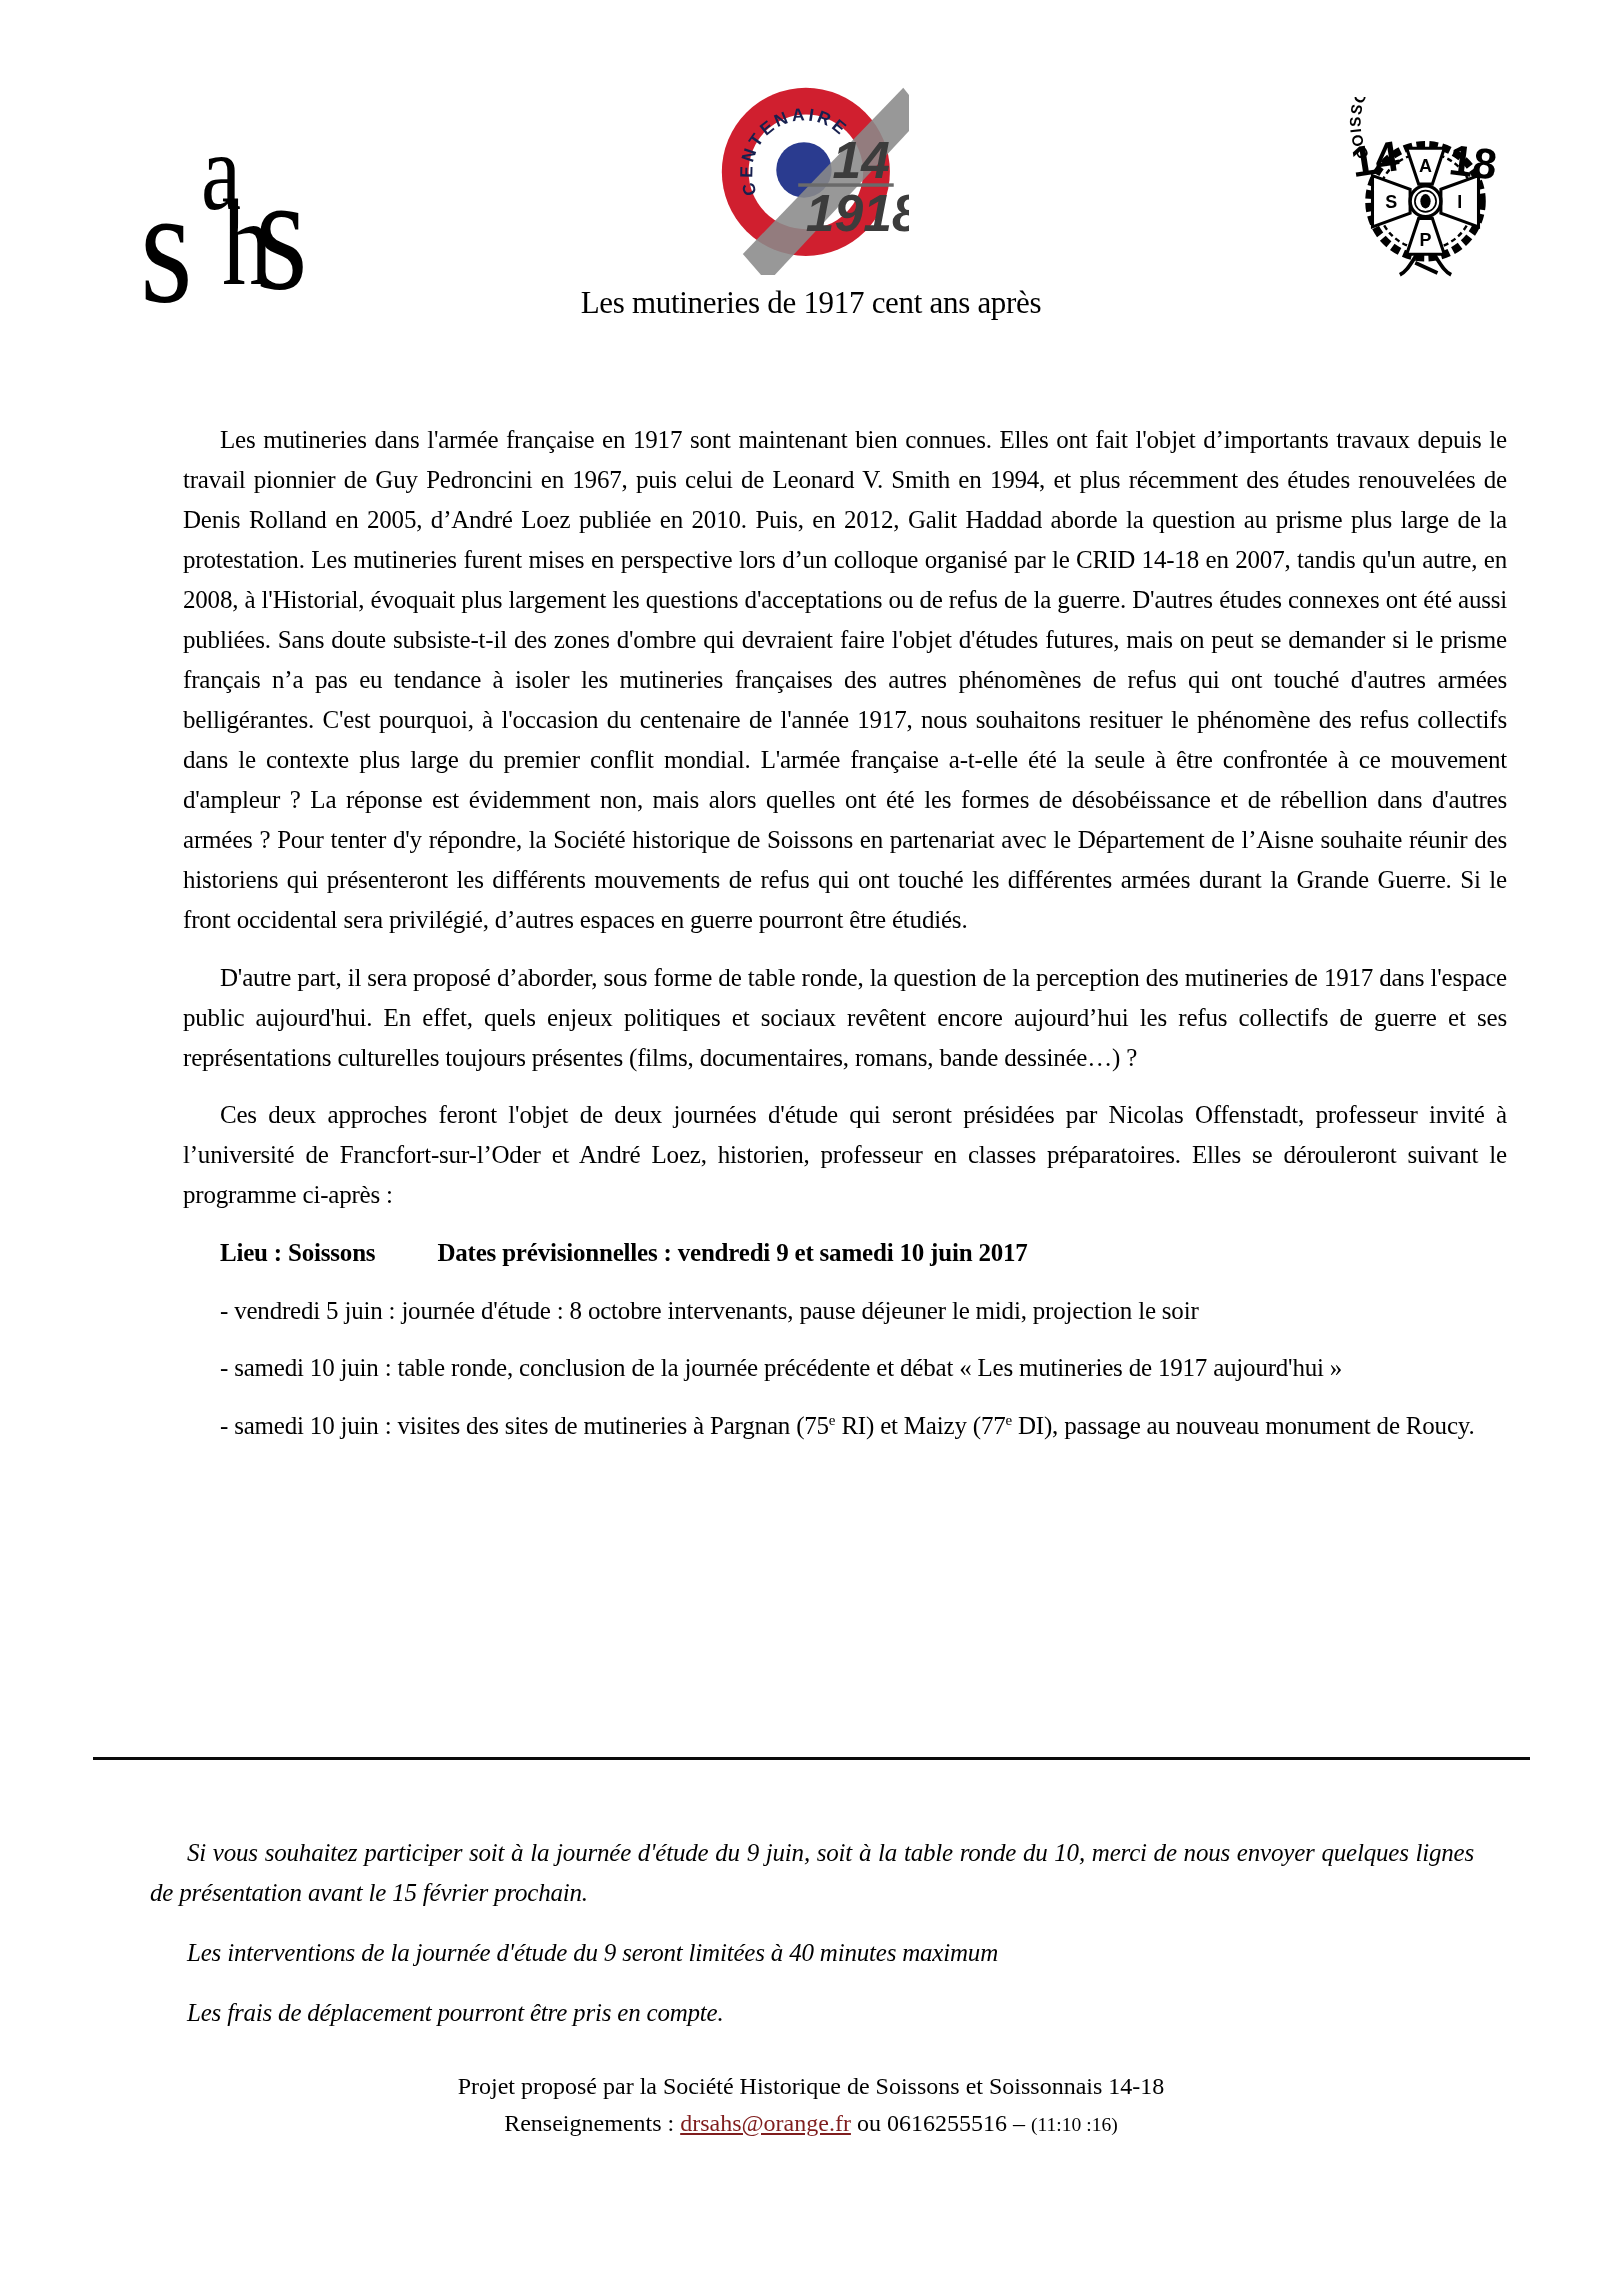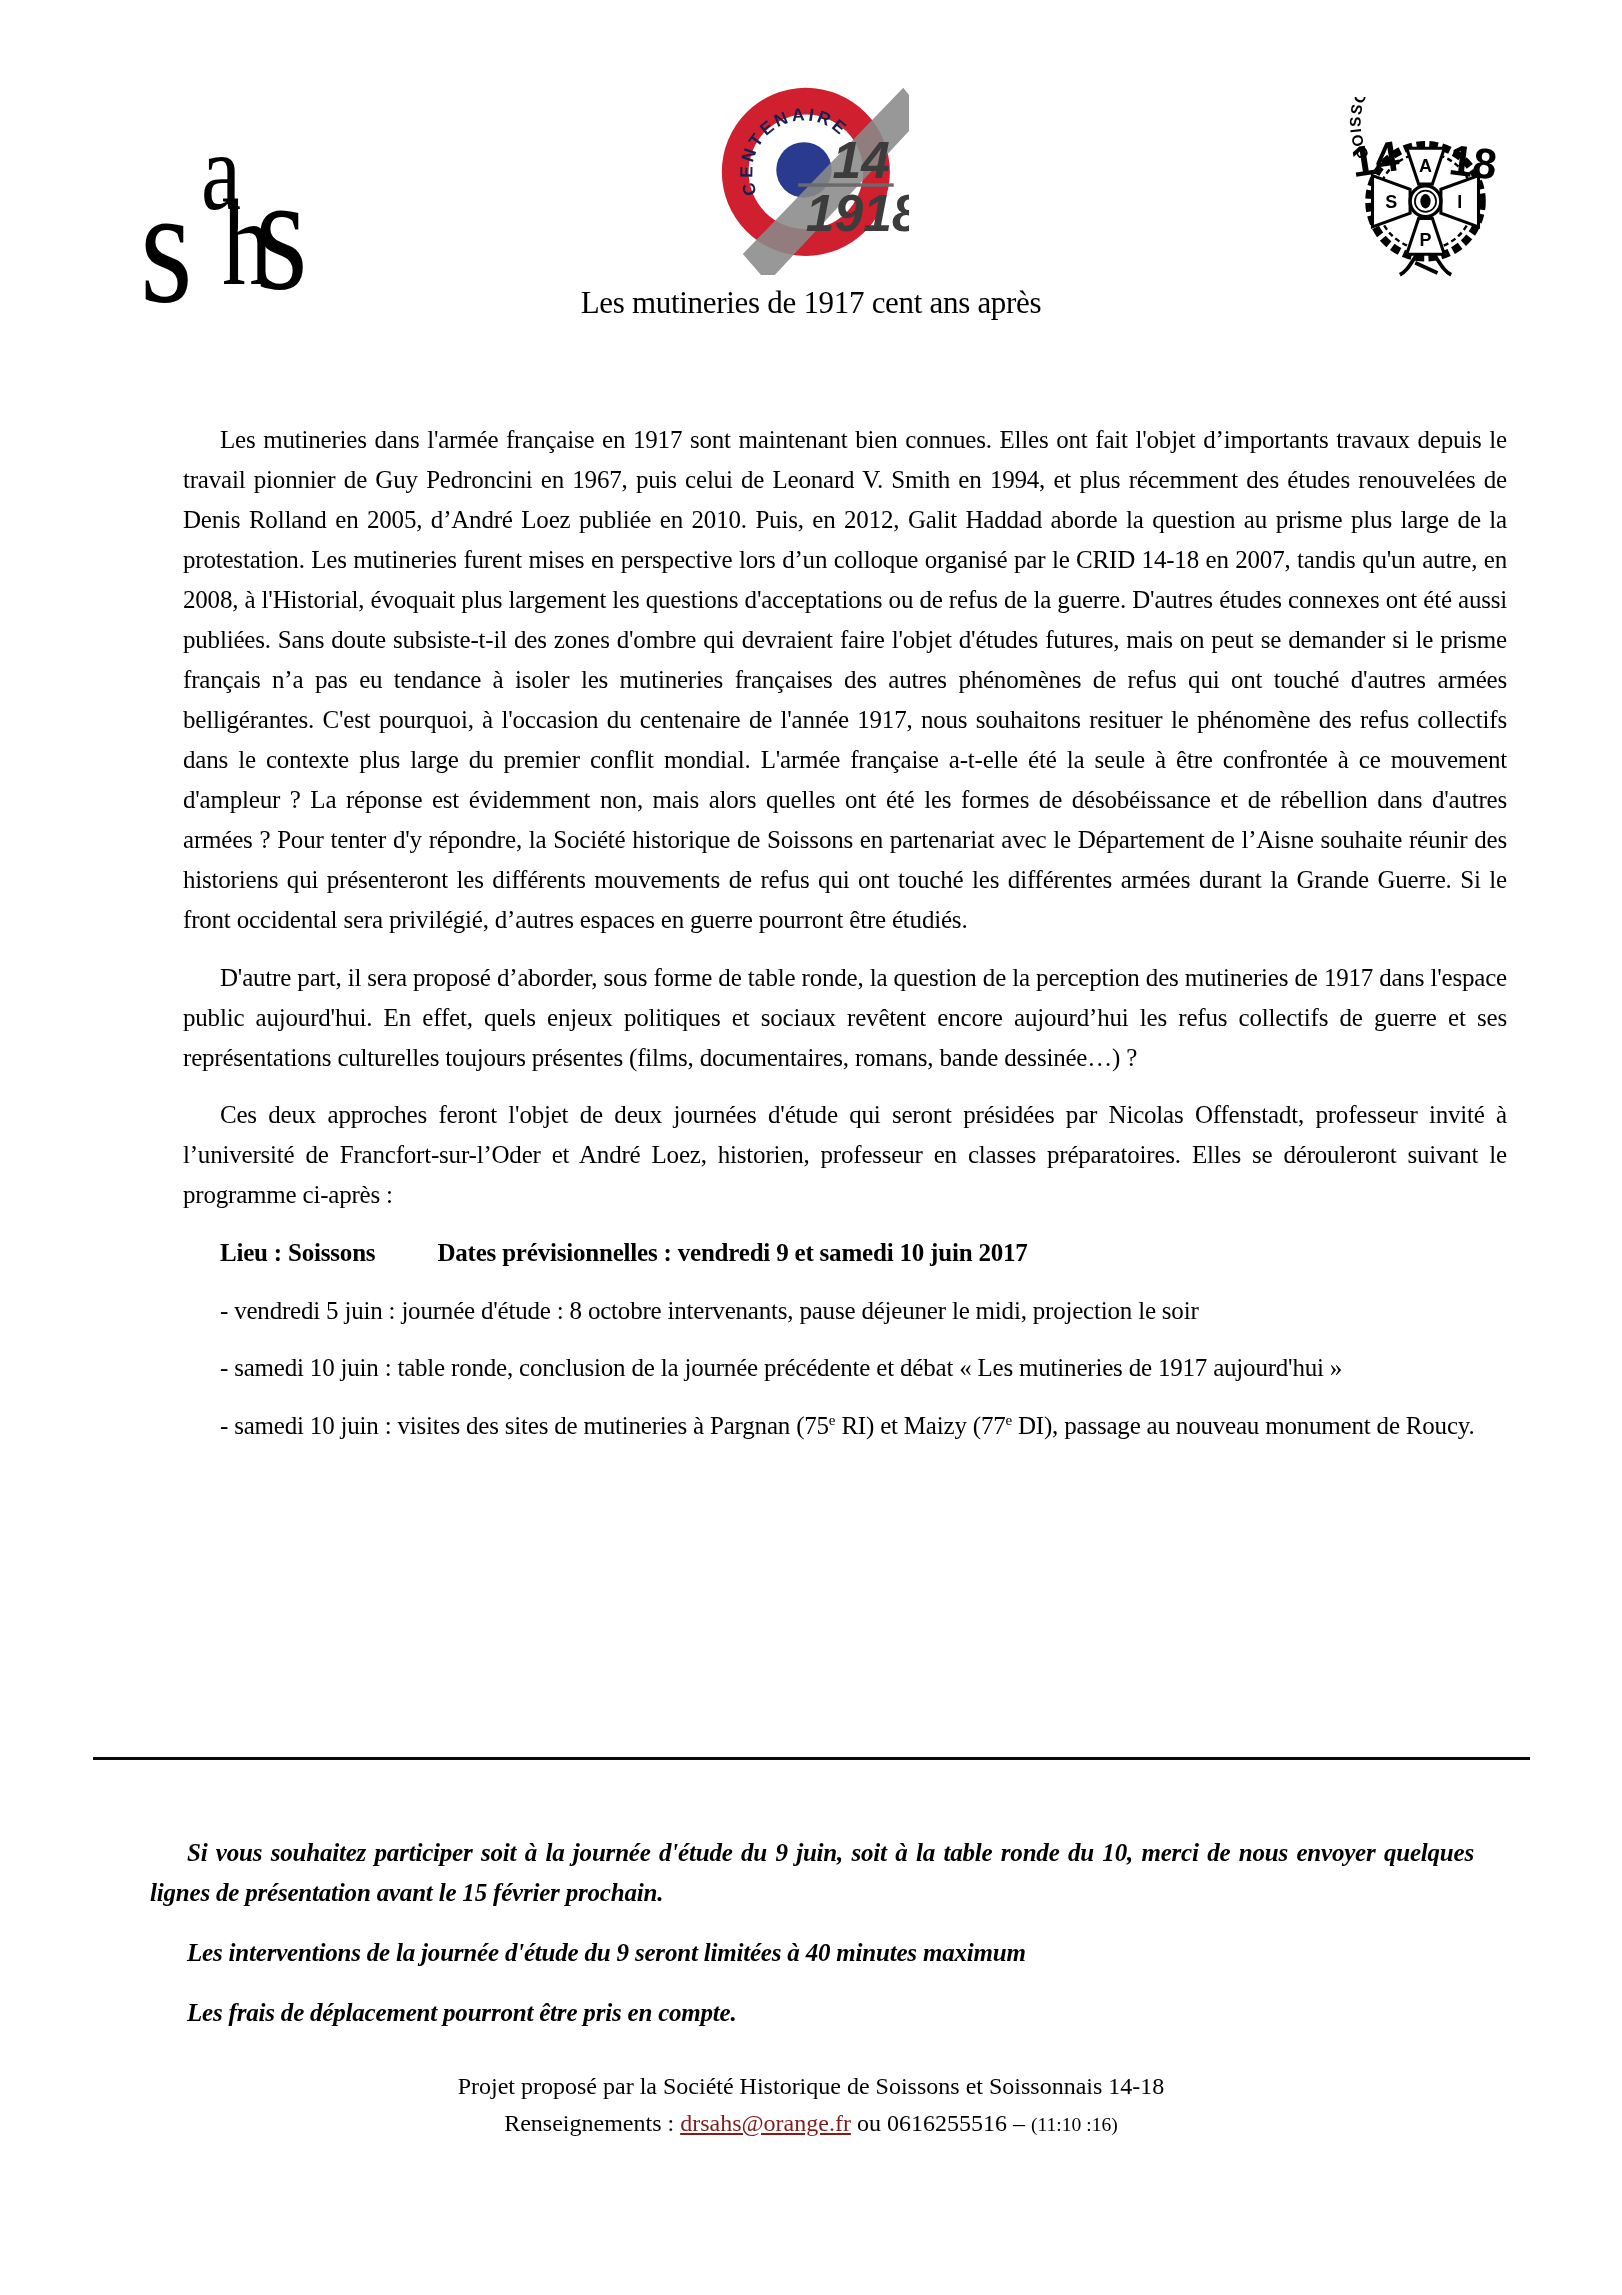--- a/index.html
+++ b/index.html
@@ -35,21 +35,21 @@
   .lieu-line{font-weight:bold;text-align:left;}
   .lieu-line .lieu-label{margin-right:62px;}
   sup{font-size:60%;line-height:0;}
 
   
   .rule{position:absolute;left:93px;top:1757px;width:1437px;border-top:3.3px solid #0a0a0a;}
 
   
   .notice{
     position:absolute;left:150px;top:1833px;width:1324px;
-    font-size:25px;line-height:40px;font-style:italic;text-align:justify;letter-spacing:-0.2px;font-weight:bold;
+    font-size:25px;line-height:40px;font-style:italic;text-align:justify;letter-spacing:-0.2px;
   }
   .notice p{margin:0 0 20px 0;text-indent:37px;}
 
   
   .footer{position:absolute;left:0;top:2068px;width:100%;text-align:center;font-size:24px;line-height:37px;}
   .footer p{margin:0;}
   .footer a.email{color:#7f1d1d;text-decoration:underline;}
   .footer .ts{font-size:19.6px;}
 
   

